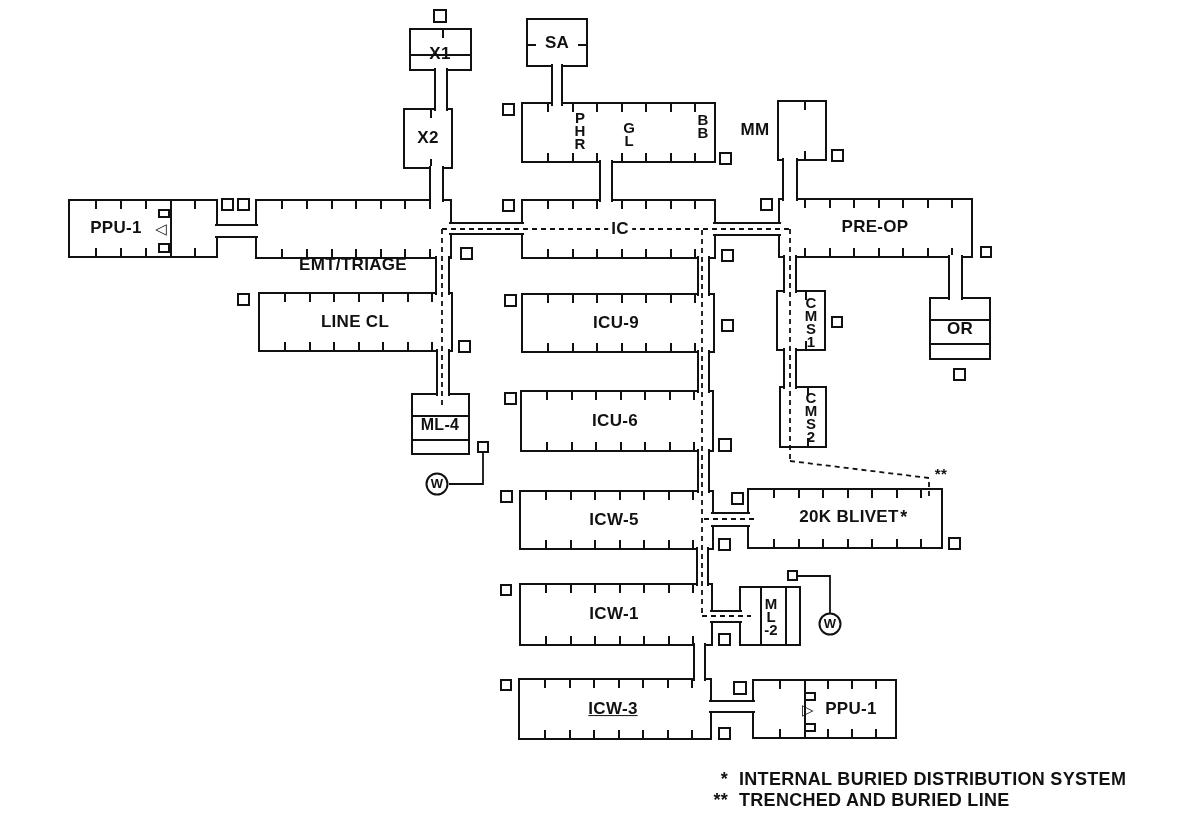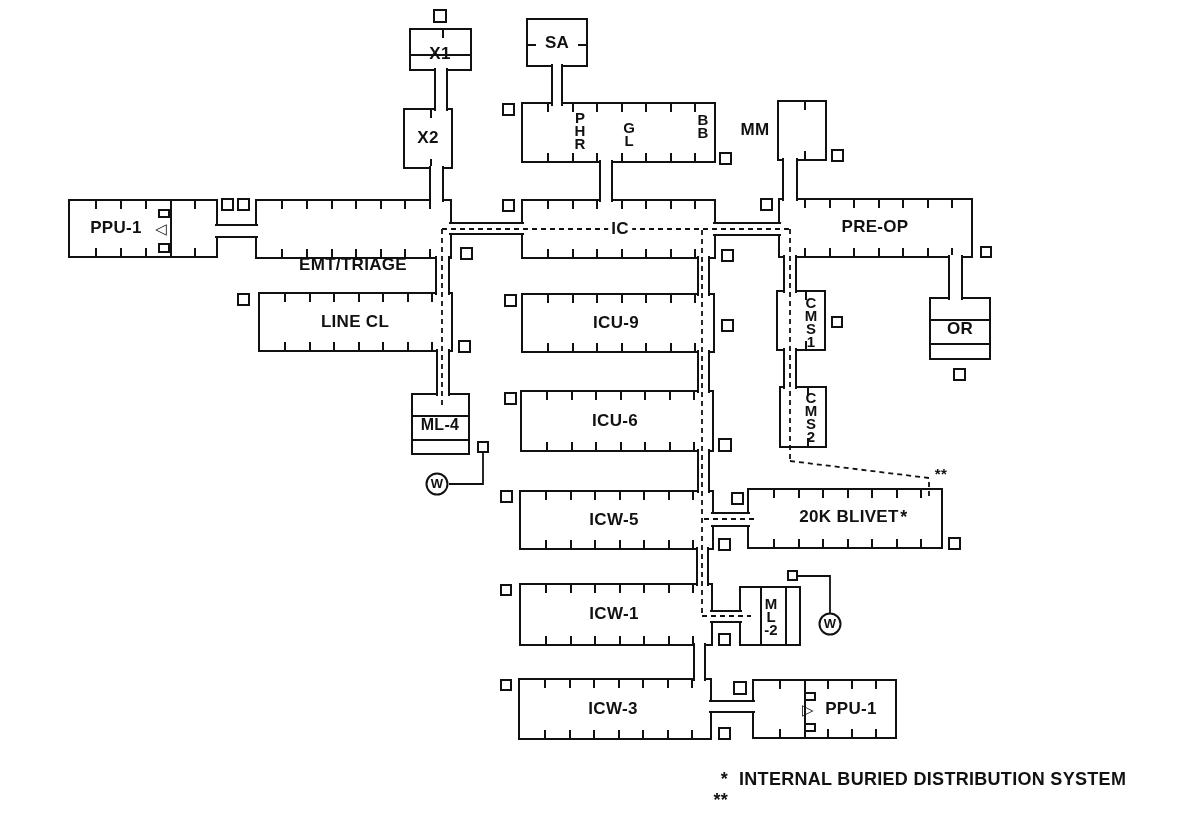--- a/index.html
+++ b/index.html
@@ -45,20 +45,21 @@
       <circle cx="830" cy="624" r="10.5" fill="#fff" stroke="#111" stroke-width="2"></circle>
     </svg>
 
   <div id="legend">
     <div class="legend-row">
       <span class="legend-sym">*</span>
       <span class="legend-text">INTERNAL BURIED DISTRIBUTION SYSTEM</span>
     </div>
     <div class="legend-row">
       <span class="legend-sym">**</span>
+      <span class="legend-text">TRENCHED AND BURIED LINE</span>
     </div>
   </div>
 <div class="unit" style="left: 68px; top: 199px; width: 150px; height: 59px;">
       <div class="tk tkt" style="left: 25px;"></div>
       <div class="tk tkt" style="left: 50px;"></div>
       <div class="tk tkt" style="left: 75px;"></div>
       <div class="tk tkt" style="left: 124px;"></div>
       <div class="tk tkb" style="left: 25px;"></div>
       <div class="tk tkb" style="left: 50px;"></div>
       <div class="tk tkb" style="left: 75px;"></div>
@@ -352,21 +353,21 @@
 R</div>
     <div class="lbl stack" style="left: 629px; top: 134px;">G
 L</div>
     <div class="lbl stack" style="left: 703px; top: 126px;">B
 B</div>
     <div class="lbl" style="left: 355px; top: 322px;">LINE CL</div>
     <div class="lbl" style="left: 616px; top: 323px;">ICU-9</div>
     <div class="lbl" style="left: 615px; top: 421px;">ICU-6</div>
     <div class="lbl" style="left: 614px; top: 520px;">ICW-5</div>
     <div class="lbl" style="left: 614px; top: 614px;">ICW-1</div>
-    <div class="lbl" style="left: 613px; top: 709px;">ICW-3</div>
+    <div class="lbl" style="left: 613px; top: 709px; text-decoration: underline;">ICW-3</div>
     <div class="lbl" style="left: 849px; top: 517px;">20K BLIVET</div>
     <div class="lbl" style="left: 851px; top: 709px;">PPU-1</div>
     <div class="lbl" style="left: 440px; top: 54px;">X1</div>
     <div class="lbl" style="left: 428px; top: 138px;">X2</div>
     <div class="lbl" style="left: 557px; top: 43px;">SA</div>
     <div class="lbl" style="left: 755px; top: 130px;">MM</div>
     <div class="lbl" style="left: 960px; top: 329px;">OR</div>
     <div class="lbl" style="left: 440px; top: 425px; font-size: 16px;">ML-4</div>
     <div class="lbl stack" style="left: 811px; top: 322px;">C
 M

